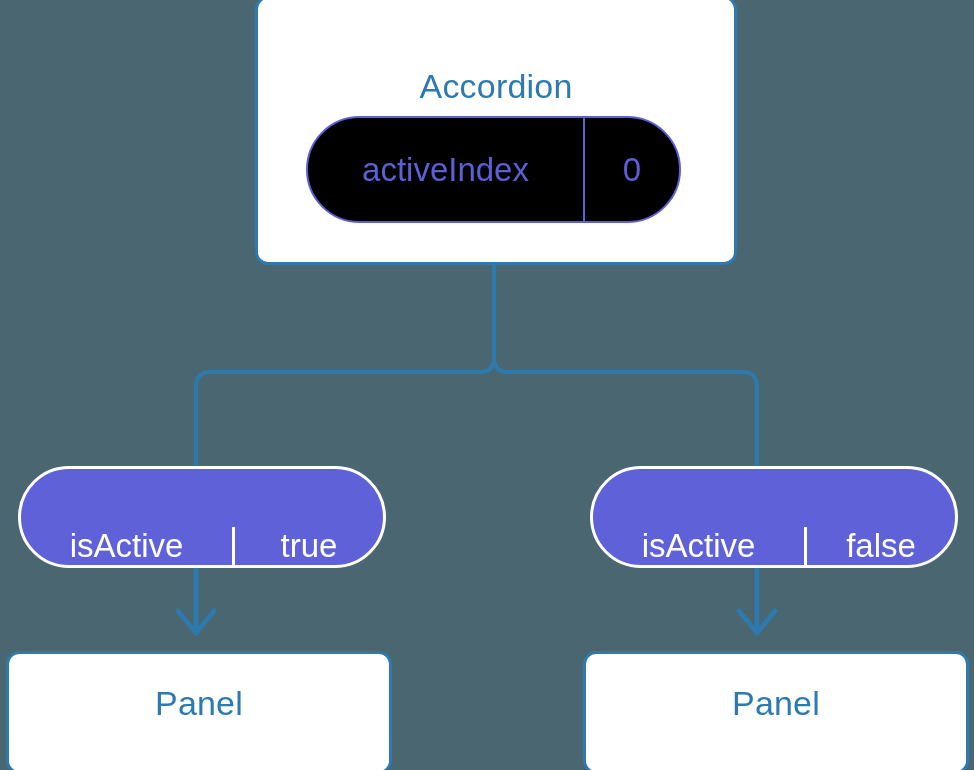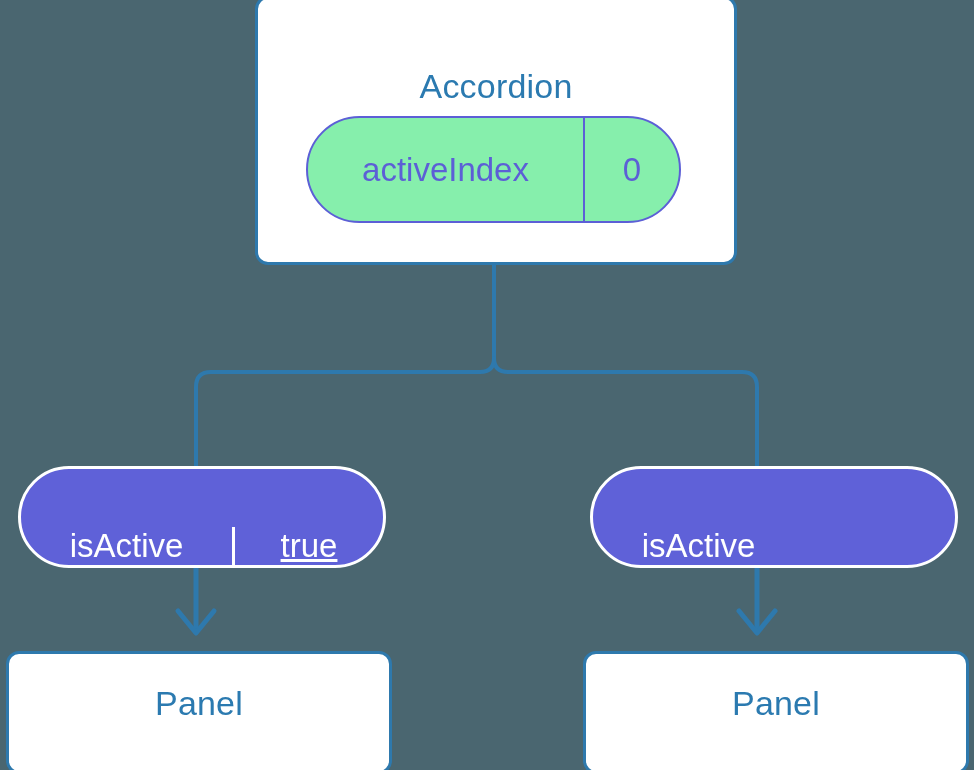--- a/index.html
+++ b/index.html
@@ -82,21 +82,21 @@
     display: flex;
     align-items: center;
     justify-content: center;
     white-space: nowrap;
     box-sizing: border-box;
   }
 
   
   .pill-outline {
     border: 2px solid #5c5fd6;
-    background: #86efac;
+    background: #000000;
   }
   .pill-outline .cell {
     color: #5c5fd6;
     font-size: 33px;
   }
   .pill-outline .cell-key {
     flex: 0 0 275px;
   }
   .pill-outline .cell-val {
     flex: 1 1 auto;
@@ -112,21 +112,20 @@
   .pill-filled .cell {
     color: #ffffff;
     font-size: 33px;
   }
   .pill-filled .cell-key {
     flex: 0 0 211px;
   }
   .pill-filled .cell-val {
     flex: 1 1 auto;
     border-left: 3px solid #ffffff;
-    text-decoration: underline;
   }
 
   #state-accordion {
     left: 306px;
     top: 116px;
     width: 375px;
     height: 107px;
   }
   #prop-left {
     left: 18px;
@@ -184,19 +183,20 @@
     <div class="cell cell-key">isActive</div>
     <div class="cell cell-val">true</div>
   </div>
 
   <div id="panel-left-box" class="node-box panel-box">
     <div class="node-title panel-title">Panel</div>
   </div>
 
   <div id="prop-right" class="pill pill-filled">
     <div class="cell cell-key">isActive</div>
+    <div class="cell cell-val">false</div>
   </div>
 
   <div id="panel-right-box" class="node-box panel-box">
     <div class="node-title panel-title">Panel</div>
   </div>
 
 </div>
 
 </body></html>

